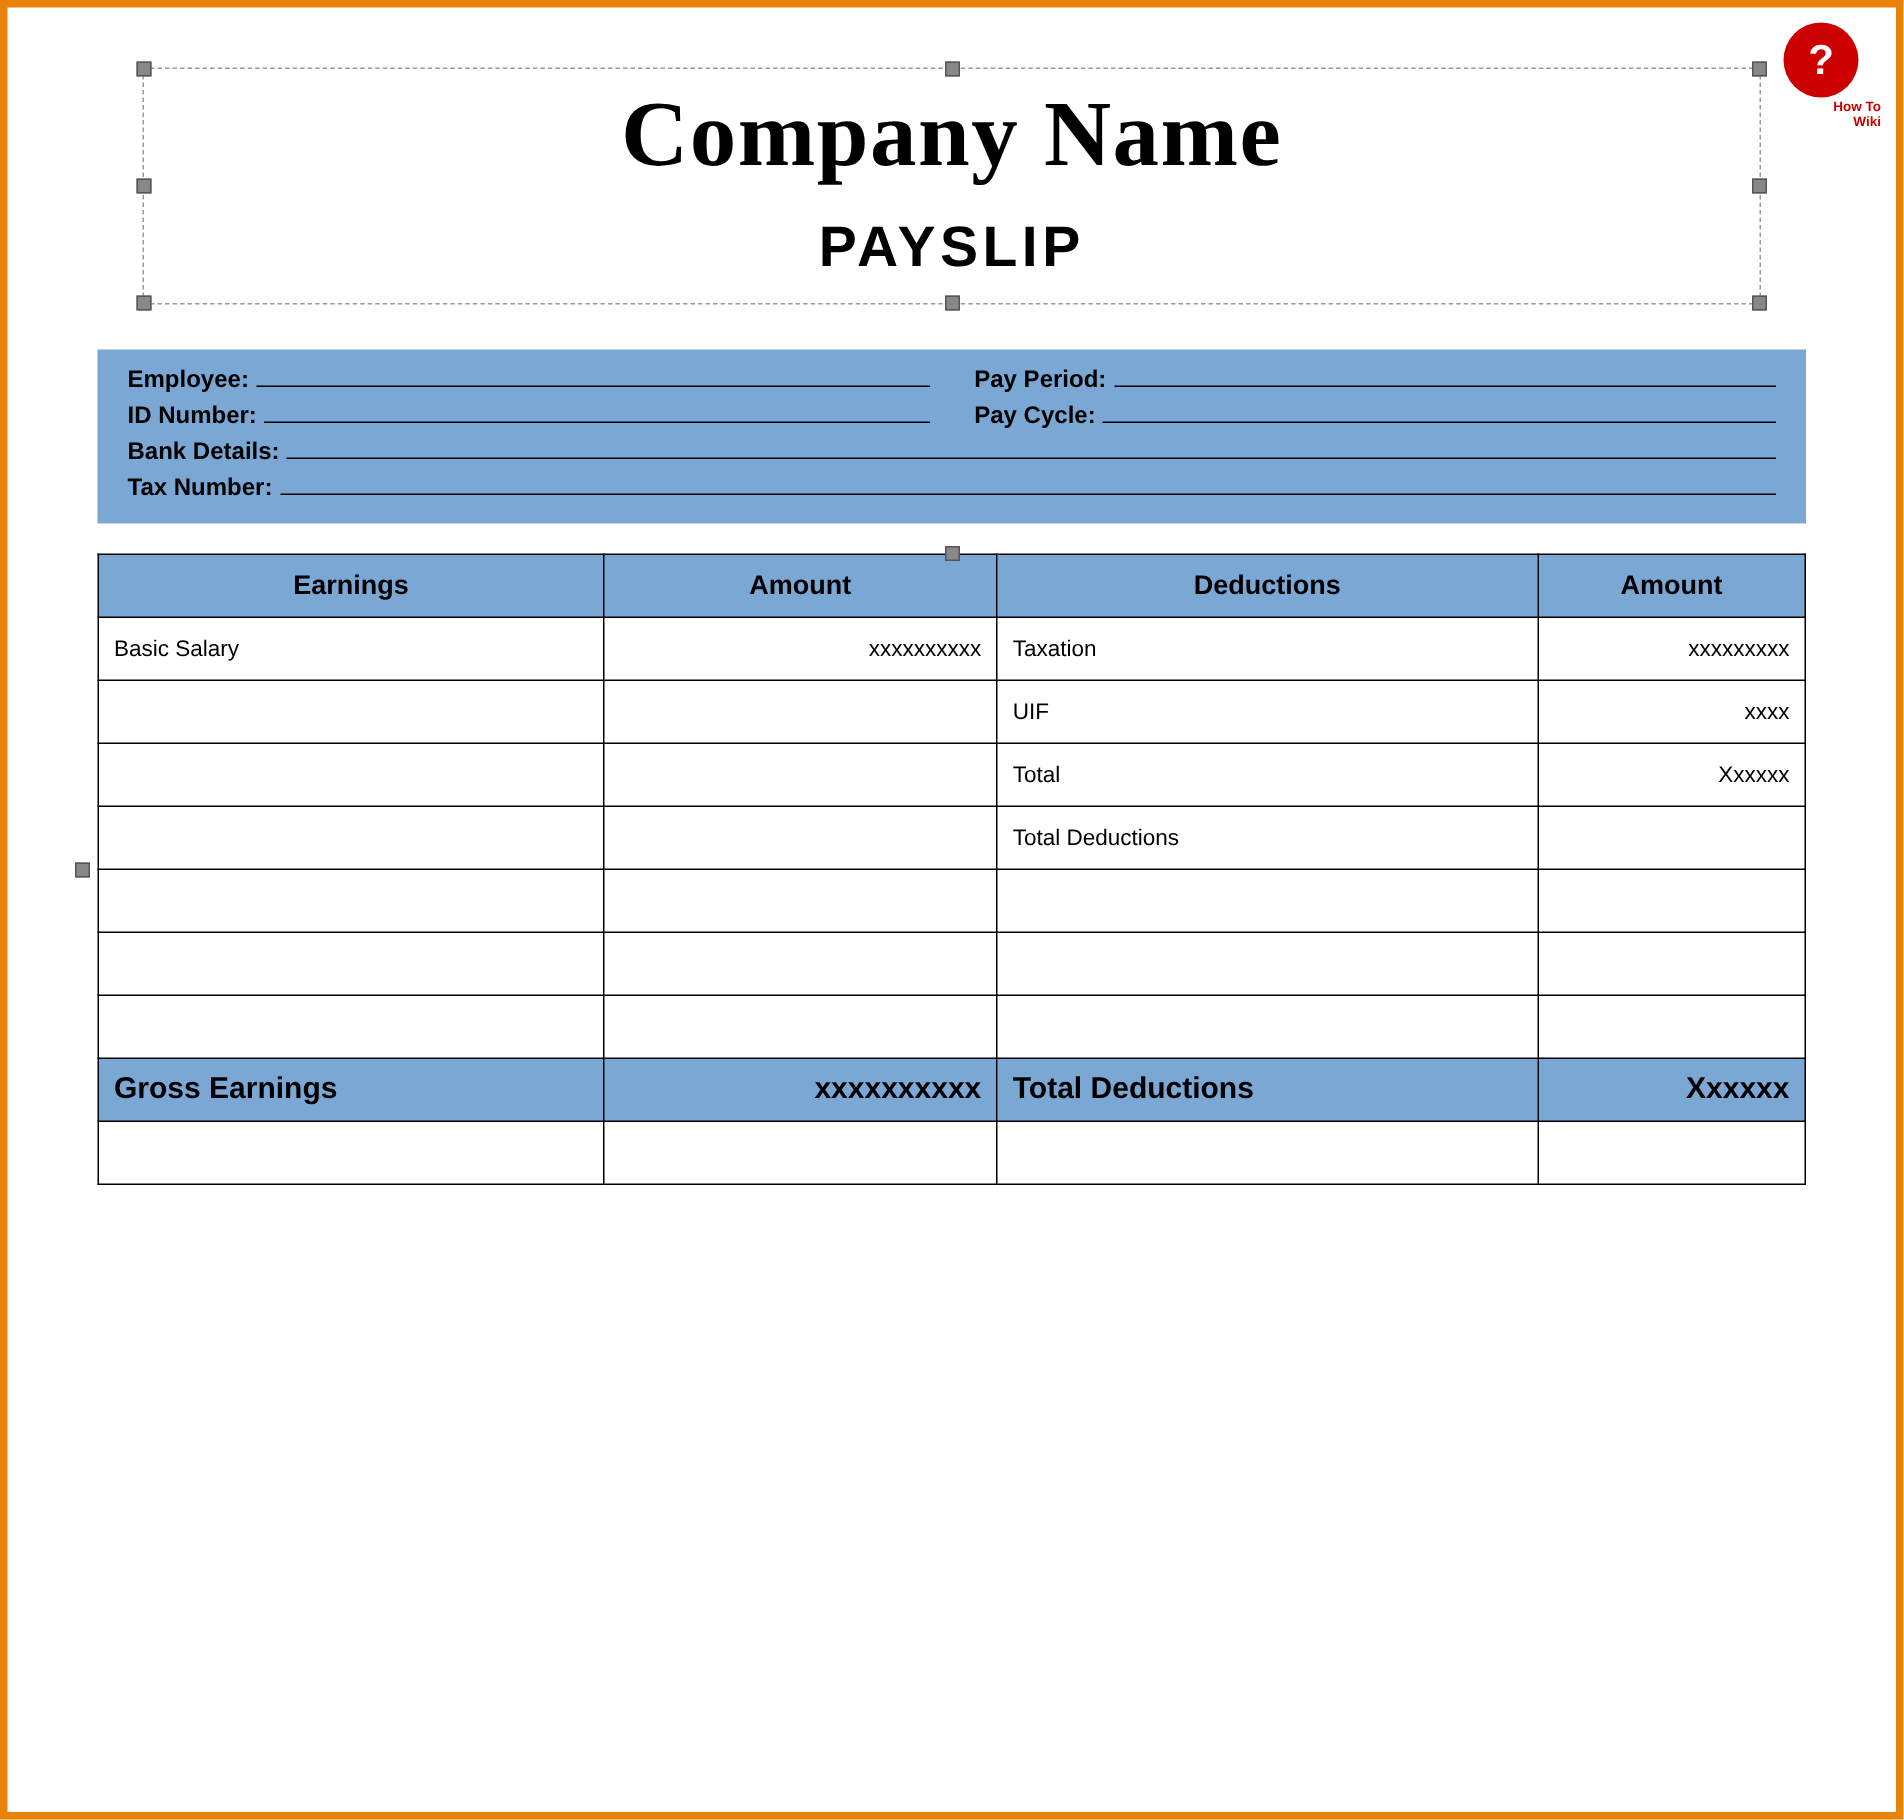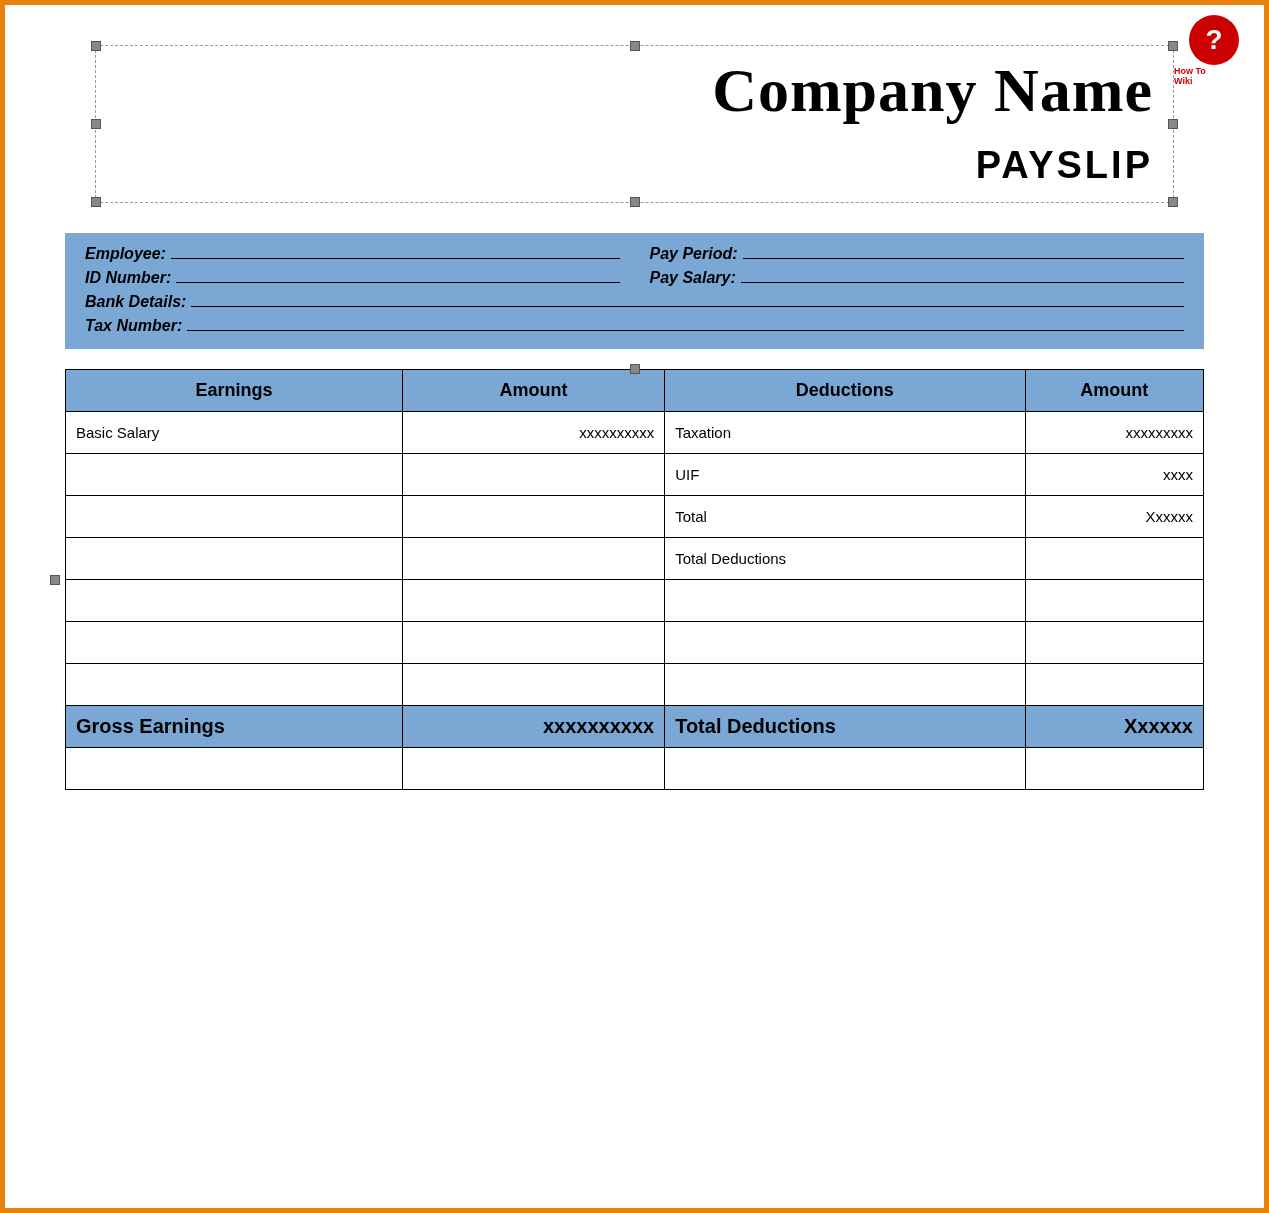--- a/index.html
+++ b/index.html
@@ -28,21 +28,21 @@
       padding: 20px 30px 20px 30px;
       position: relative;
     }
 
     
     .header-section {
       position: relative;
       border: 1.5px dashed #999;
       margin: 20px 60px 10px 60px;
       padding: 10px 20px 15px 20px;
-      text-align: right;
+      text-align: center;
     }
 
     
     .handle {
       position: absolute;
       width: 10px;
       height: 10px;
       background: #888;
       border: 1px solid #555;
     }
@@ -93,32 +93,31 @@
       display: flex;
       align-items: center;
       justify-content: center;
       margin: 0 auto;
     }
 
     .logo-text {
       font-size: 9px;
       color: #cc0000;
       font-weight: bold;
-      text-align: left;
+      text-align: right;
       line-height: 1.1;
       margin-top: 2px;
     }
 
     
     .employee-section {
       margin: 30px 30px 0 30px;
       background: #7ba7d4;
       padding: 12px 20px 14px 20px;
       position: relative;
-      font-style: italic;
     }
 
     .employee-row {
       display: flex;
       margin-bottom: 6px;
       font-size: 16px;
       font-weight: bold;
       color: #000;
       align-items: baseline;
     }
@@ -265,21 +264,21 @@
           <div class="field-line"></div>
         </div>
       </div>
 
       <div class="employee-row">
         <div class="field-group-left">
           <span class="field-label">ID Number:</span>
           <div class="field-line"></div>
         </div>
         <div class="field-group-right">
-          <span class="field-label">Pay Salary:</span>
+          <span class="field-label">Pay Cycle:</span>
           <div class="field-line"></div>
         </div>
       </div>
 
       <div class="employee-row">
         <span class="field-label">Bank Details:</span>
         <div class="field-line"></div>
       </div>
 
       <div class="employee-row">

